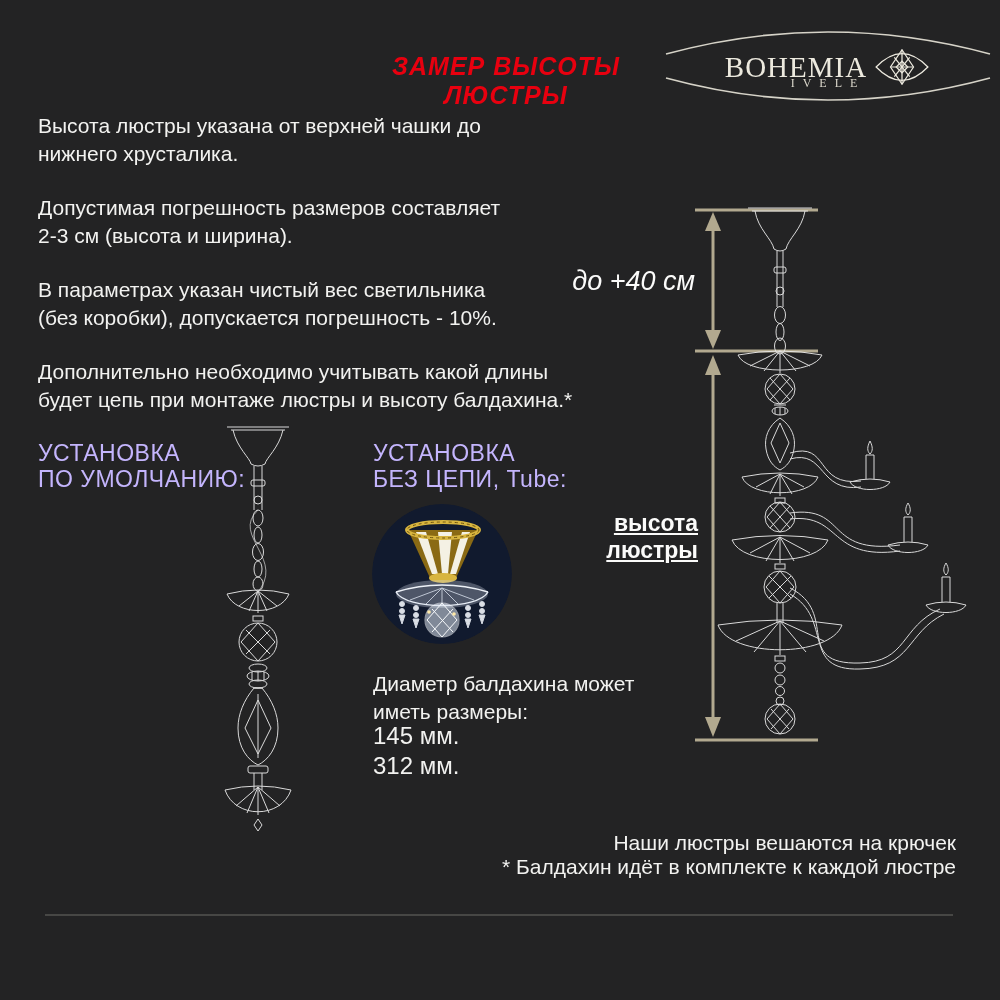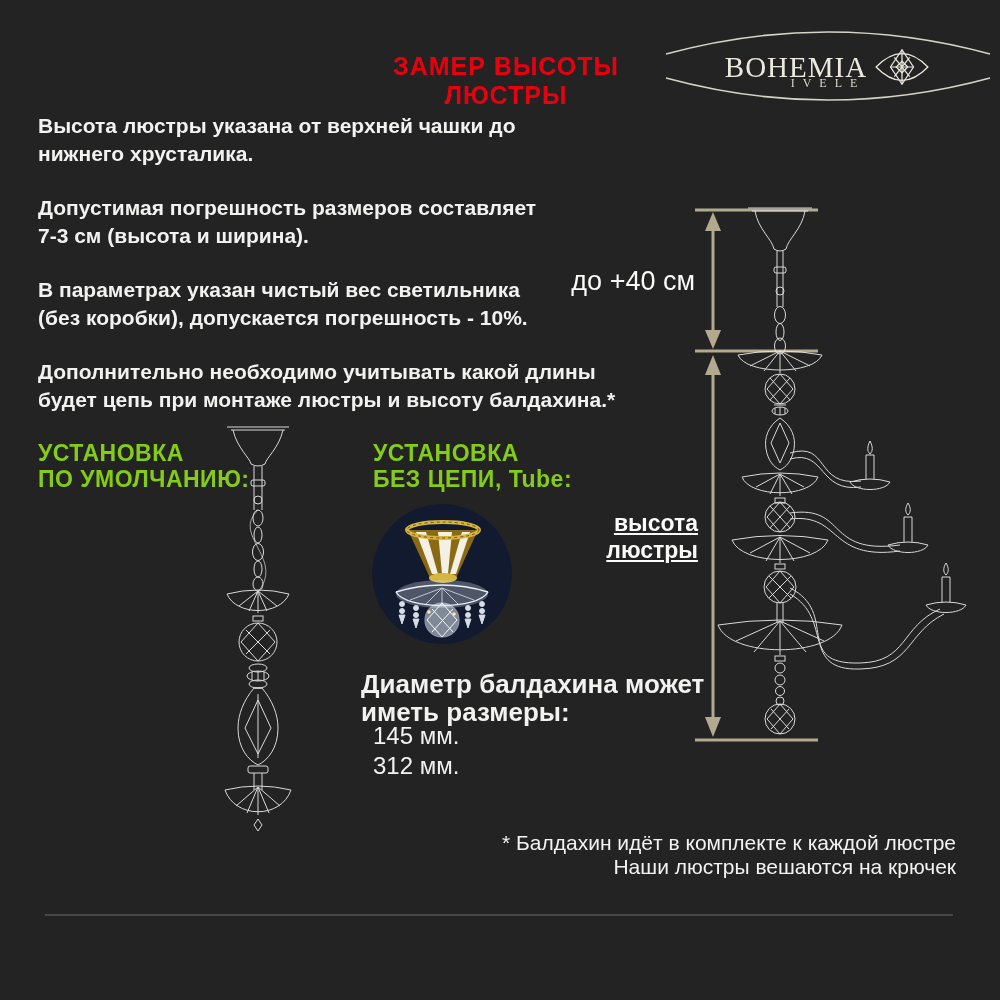--- a/index.html
+++ b/index.html
@@ -1,45 +1,45 @@
 <!DOCTYPE html>
 <html><head>
 <meta charset="utf-8">
 <style>
   html,body{margin:0;padding:0;}
   body{width:1000px;height:1000px;background:#232324;font-family:"Liberation Sans","DejaVu Sans",sans-serif;}
   .canvas{position:relative;width:1000px;height:1000px;background:#232324;overflow:hidden;color:#f2f2f0;}
-  .pre{white-space:pre-line;font-weight:bold;}
+  .pre{white-space:pre-line;}
 
   .title{position:absolute;left:350px;top:52px;width:312px;text-align:center;
-         font-size:25px;font-weight:700;letter-spacing:1px;color:#e8000f;}
+         font-size:25px;font-weight:700;letter-spacing:1px;color:#e8000f;font-style:italic;}
 
   .logo{position:absolute;left:660px;top:20px;width:336px;height:94px;}
   .logo-arcs{position:absolute;left:0;top:0;}
   .logo-row{position:absolute;left:0;top:24px;width:336px;display:flex;align-items:center;justify-content:center;gap:6px;}
   .logo-word{font-family:"Liberation Serif","DejaVu Serif",serif;font-size:29px;color:#ece9de;letter-spacing:1px;}
   .logo-sub{position:absolute;left:0;top:56px;width:336px;text-align:center;font-size:12px;
             letter-spacing:8px;color:#ddd9cd;font-family:"Liberation Serif","DejaVu Serif",serif;}
 
   .intro{position:absolute;left:38px;top:112px;width:640px;font-size:21px;line-height:28px;color:#f2f2f0;}
   .intro p{margin:0 0 26px 0;}
 
-  .sec-title{position:absolute;font-size:23px;line-height:26px;letter-spacing:.5px;color:#84cc16;}
+  .sec-title{position:absolute;font-size:23px;line-height:26px;letter-spacing:.5px;color:#c4b5fd;}
   .sec-default{left:38px;top:440px;}
   .sec-tube{left:373px;top:440px;}
 
   .left-chandelier{position:absolute;left:192px;top:418px;}
 
   .tube-photo{position:absolute;left:372px;top:504px;width:140px;height:140px;border-radius:50%;overflow:hidden;}
 
-  .canopy-text{position:absolute;left:361px;top:670px;font-size:26px;line-height:28px;color:#f2f2f0;}
+  .canopy-text{position:absolute;left:373px;top:670px;font-size:21px;line-height:28px;color:#f2f2f0;}
   .canopy-sizes{position:absolute;left:373px;top:721px;font-size:24px;line-height:30px;color:#f2f2f0;}
 
   .diagram{position:absolute;left:578px;top:195px;}
-  .label-chain{position:absolute;right:305px;top:266px;font-size:27px;color:#fbfbfa;}
+  .label-chain{position:absolute;right:305px;top:266px;font-size:27px;color:#fbfbfa;font-style:italic;}
   .label-height{position:absolute;right:302px;top:510px;font-size:23px;line-height:27px;font-weight:700;
                 text-align:right;color:#fbfbfa;text-decoration:underline;}
 
   .footnotes{position:absolute;right:44px;top:831px;text-align:right;font-size:21px;line-height:24px;color:#f2f2f0;}
   .divider{position:absolute;left:45px;top:914px;width:908px;height:2px;background:#474745;}
 </style>
 </head>
 <body>
 
 <div class="canvas">
@@ -63,21 +63,21 @@
         </g>
       </svg>
     </div>
     <div class="logo-sub">IVELE</div>
   </div>
 
   <div class="intro">
     <p class="pre">Высота люстры указана от верхней чашки до
 нижнего хрусталика.</p>
     <p class="pre">Допустимая погрешность размеров составляет
-7-3 см (высота и ширина).</p>
+2-3 см (высота и ширина).</p>
     <p class="pre">В параметрах указан чистый вес светильника
 (без коробки), допускается погрешность - 10%.</p>
     <p class="pre">Дополнительно необходимо учитывать какой длины
 будет цепь при монтаже люстры и высоту балдахина.*</p>
   </div>
 
   <div class="sec-title sec-default pre">УСТАНОВКА
 ПО УМОЛЧАНИЮ:</div>
   <div class="sec-title sec-tube pre">УСТАНОВКА
 БЕЗ ЦЕПИ, Tube:</div>
@@ -234,18 +234,18 @@
       <path d="M368,368 C365,373 365,377 368,380 C371,377 371,373 368,368 Z"></path>
       <path d="M348,410 Q368,404 388,410 M348,410 C353,420 383,420 388,410"></path>
     </g>
   </svg>
 
   <div class="label-chain">до +40 см</div>
   <div class="label-height pre">высота
 люстры</div>
 
   <div class="footnotes">
+    <div>Наши люстры вешаются на крючек</div>
     <div>* Балдахин идёт в комплекте к каждой люстре</div>
-    <div>Наши люстры вешаются на крючек</div>
   </div>
 
   <div class="divider"></div>
 </div>
 
 </body></html>

